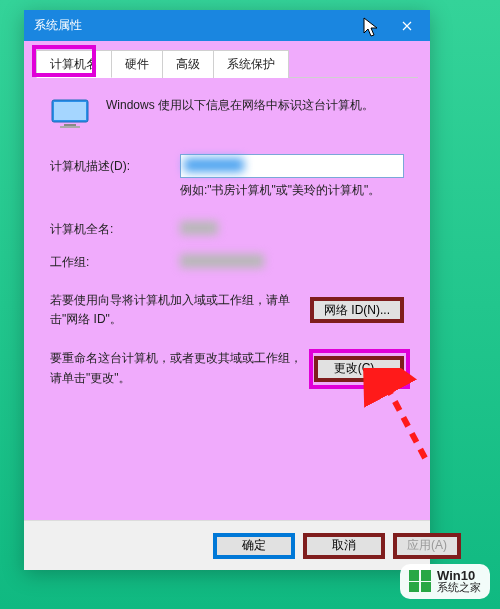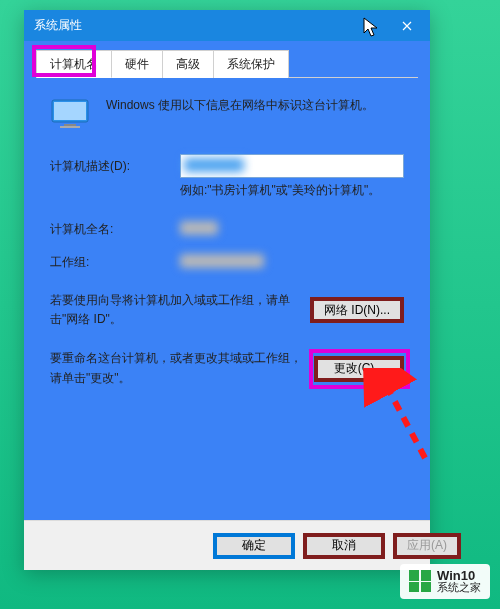--- a/index.html
+++ b/index.html
@@ -30,21 +30,21 @@
     }
     .titlebar .close {
       position: absolute; right: 0; top: 0;
       width: 46px; height: 31px;
       display: flex; align-items: center; justify-content: center;
       color: #fff; font-size: 14px;
     }
     .dialog-body {
       flex: 1;
       padding: 8px 12px 12px;
-      background: #3b82f6;
+      background: #f0abfc;
       position: relative;
       overflow: hidden;
     }
     .tabs {
       display: flex;
       border-bottom: 1px solid #d0d0d0;
       position: relative;
     }
     .tab {
       padding: 5px 13px 4px;
@@ -165,21 +165,21 @@
       width: 80px; height: 100px;
       z-index: 50;
       pointer-events: none;
     }
     .watermark {
       position: absolute;
       right: 10px; bottom: 10px;
       display: flex; align-items: center;
       background: rgba(255,255,255,0.95);
       padding: 5px 9px;
-      border-radius: 4px;
+      border-radius: 10px;
       gap: 6px;
     }
     .wm-logo {
       width: 22px; height: 22px;
       display: grid; grid-template-columns: 1fr 1fr; grid-template-rows: 1fr 1fr;
       gap: 1.5px;
     }
     .wm-logo > div { background: #28a745; }
     .wm-text { display: flex; flex-direction: column; line-height: 1.05; font-size: 11px; color: #222; }
     .wm-text .l1 { font-size: 13px; font-weight: bold; }

